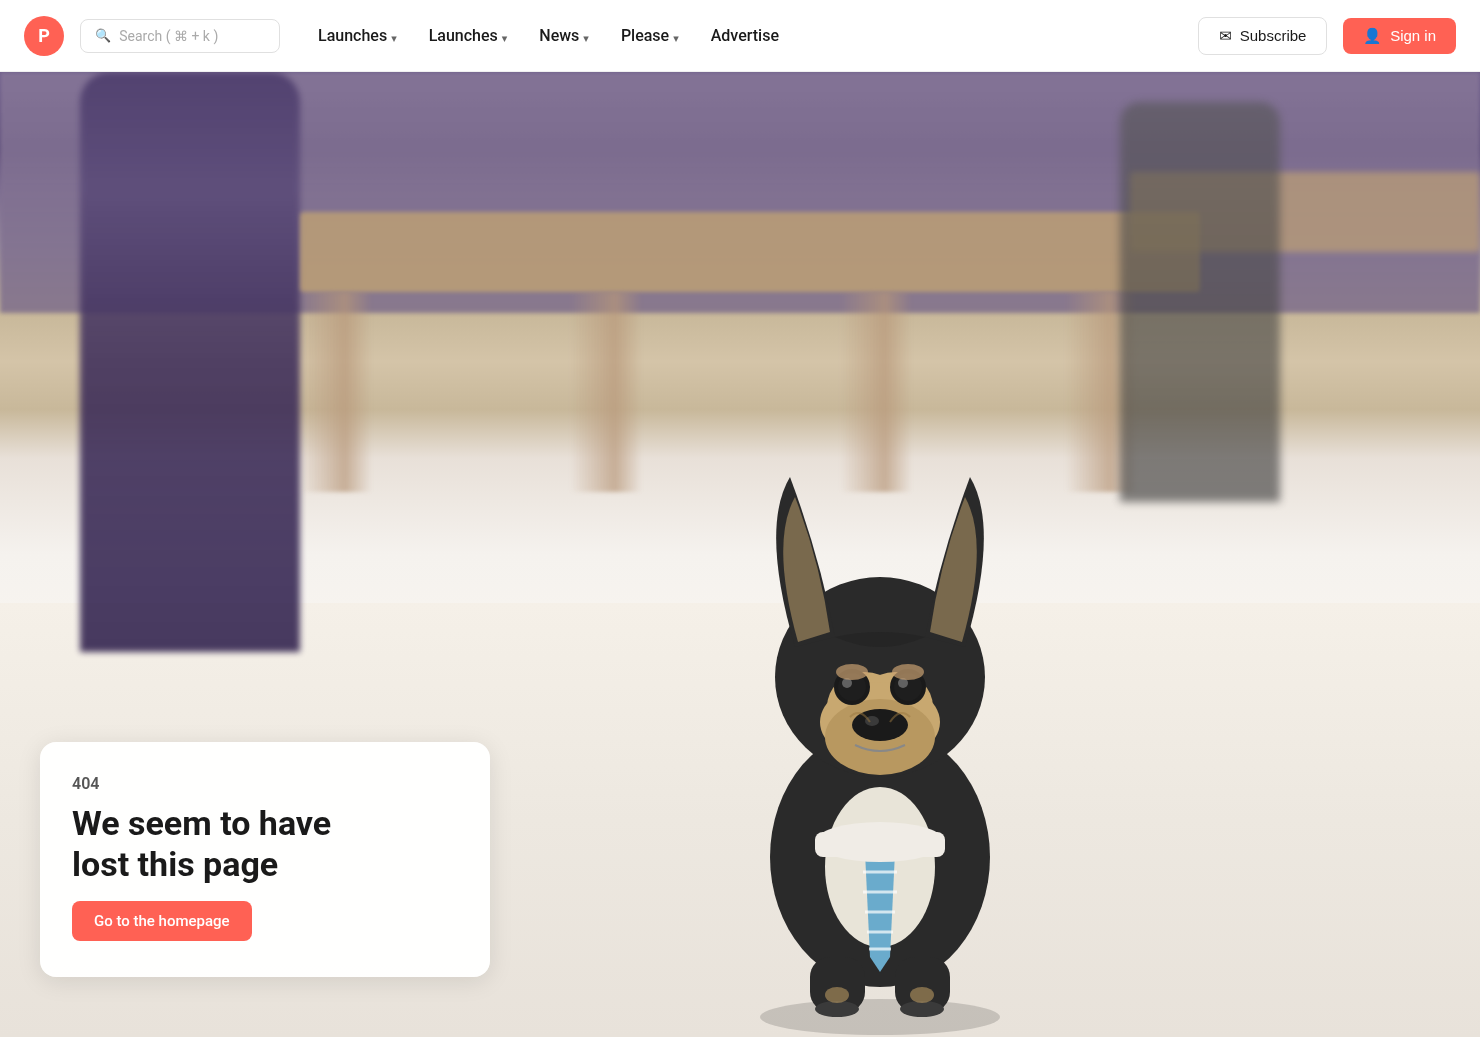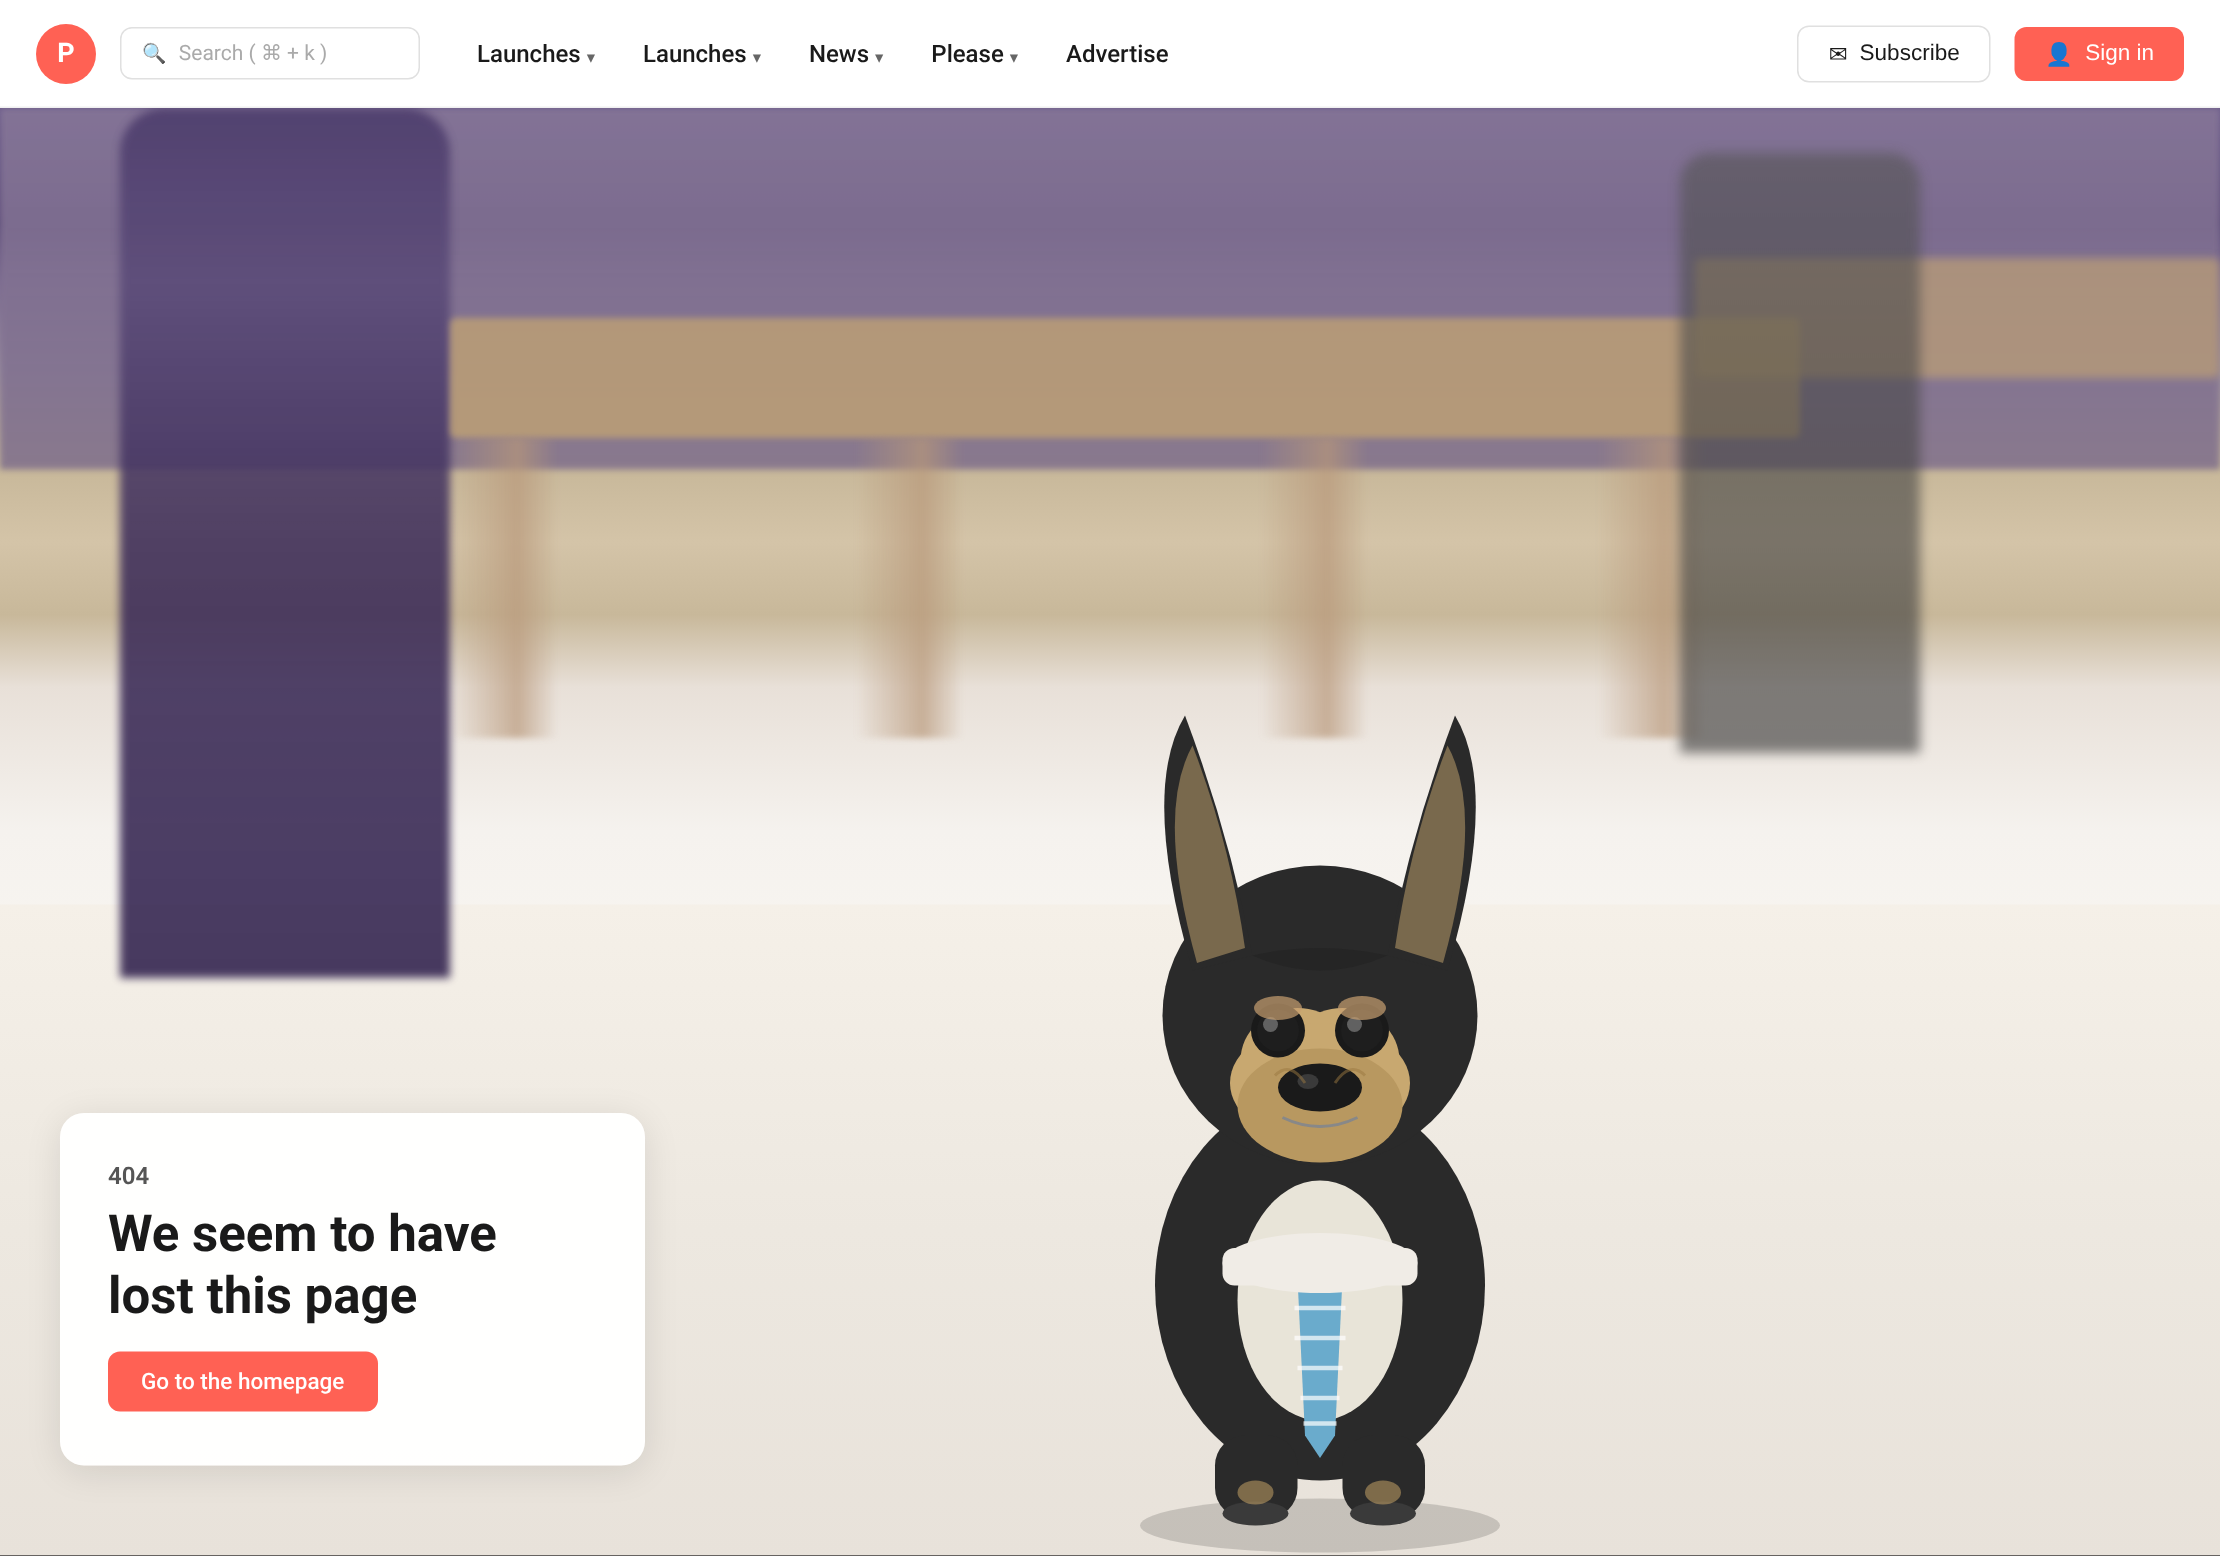--- a/index.html
+++ b/index.html
@@ -167,21 +167,21 @@
     .dog-svg {
       width: 100%;
       height: 100%;
     }
 
     
     .error-card {
       position: absolute;
       bottom: 60px;
       left: 40px;
-      width: 390px;
+      width: 450px;
       background: rgba(255,255,255,0.97);
       border-radius: 16px;
       padding: 32px 32px 36px;
       z-index: 10;
       box-shadow: 0 4px 24px rgba(0,0,0,0.1);
     }
 
     .error-code {
       font-size: 16px;
       font-weight: 600;

